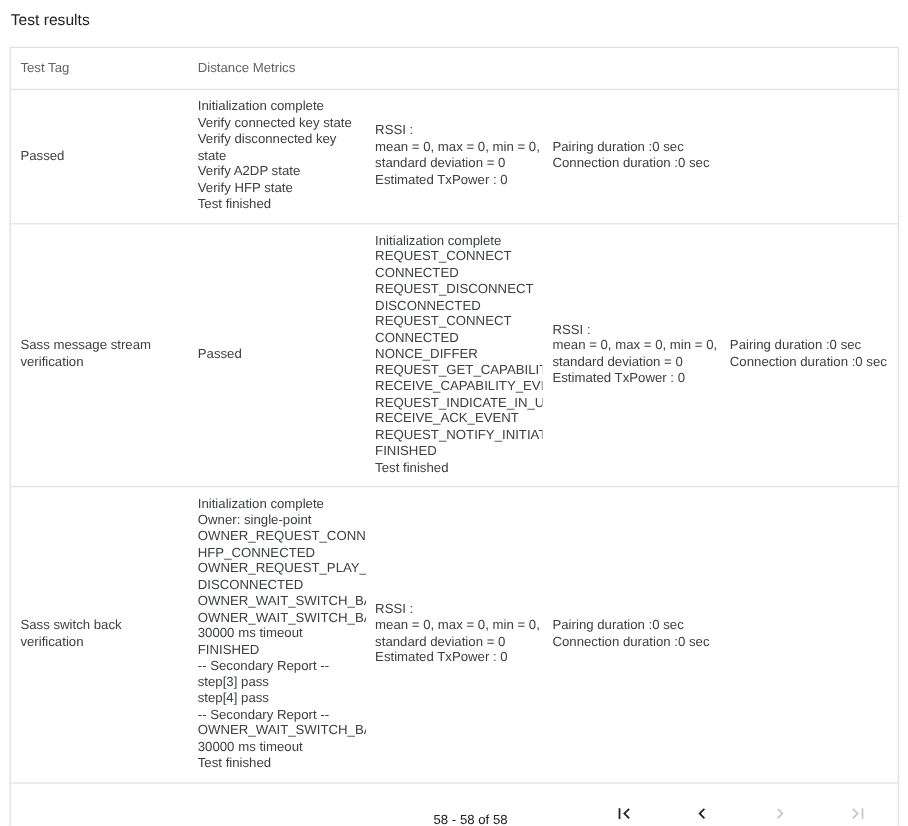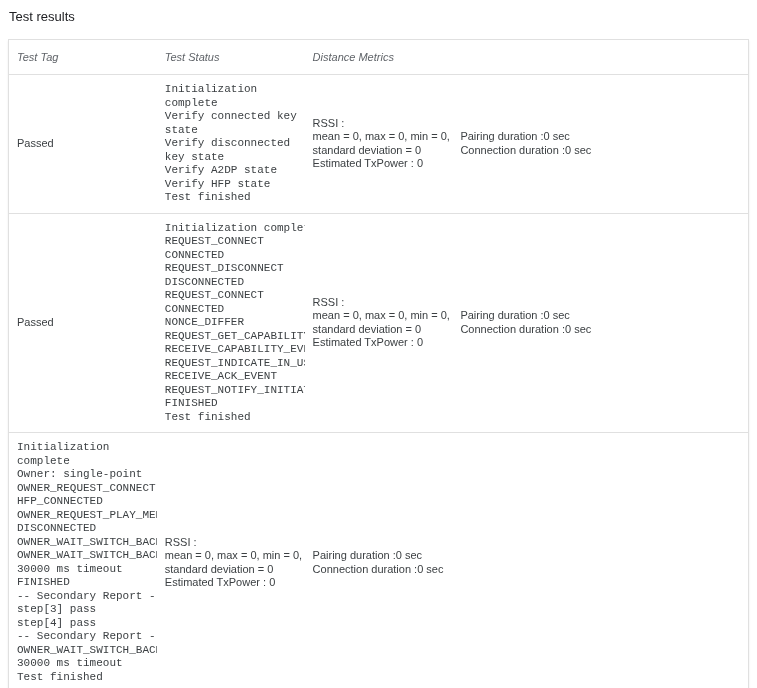--- a/index.html
+++ b/index.html
@@ -19,21 +19,21 @@
     margin-top: 15px;
     width: 741px;
     border: 1px solid #e0e0e0;
     box-shadow: 0 2px 2px rgba(0,0,0,0.08);
     background: #fff;
   }
   .trow, .thead {
     display: flex;
     width: 100%;
   }
-  .thead { height: 35px; border-bottom: 1px solid #e0e0e0; font-style: italic; }
+  .thead { height: 35px; border-bottom: 1px solid #e0e0e0; }
   .trow { border-bottom: 1px solid #e0e0e0; }
   .trow:last-of-type { border-bottom: none; }
   .th, .td {
     width: 20%;
     padding-left: 8px;
     padding-right: 4px;
     display: flex;
     align-items: center;
     overflow: hidden;
   }
@@ -42,21 +42,21 @@
     color: #5f6368;
   }
   .td {
     font-size: 11px;
     line-height: 13.5px;
     color: #3c4043;
     padding-top: 8px;
     padding-bottom: 8px;
   }
   .cell-text { white-space: pre-line; }
-  .td.message .cell-text { white-space: pre-line; font-family: Liberation Mono, monospace; }
+  .td.message .cell-text { white-space: pre-line; }
   .td.metrics .cell-text { white-space: pre; }
   .tfoot {
     height: 37px;
     display: flex;
     align-items: flex-end;
     justify-content: flex-end;
     padding-right: 21px;
     font-size: 11px;
     color: #202124;
   }
@@ -74,21 +74,20 @@
 </head>
 <body>
 
 <div class="page">
   <div class="page-title">Test results</div>
 
   <div class="table-card">
 
     <div class="thead">
       <div class="th">Test Tag</div>
-      <div class="th">Test Status</div>
       <div class="th">Distance Metrics</div>
     </div>
 
     <div class="trow">
       <div class="td">
           <span class="cell-text">Passed</span>
         </div>
       <div class="td message">
           <span class="cell-text">Initialization complete
 Verify connected key state
@@ -103,20 +102,23 @@
 standard deviation = 0
 Estimated TxPower : 0</span>
         </div>
       <div class="td metrics">
           <span class="cell-text">Pairing duration :0 sec
 Connection duration :0 sec</span>
         </div>
     </div>
 
     <div class="trow">
+      <div class="td">
+          <span class="cell-text">Sass message stream verification</span>
+        </div>
       <div class="td">
           <span class="cell-text">Passed</span>
         </div>
       <div class="td message">
           <span class="cell-text">Initialization complete
 REQUEST_CONNECT
 CONNECTED
 REQUEST_DISCONNECT
 DISCONNECTED
 REQUEST_CONNECT
@@ -136,20 +138,23 @@
 standard deviation = 0
 Estimated TxPower : 0</span>
         </div>
       <div class="td metrics">
           <span class="cell-text">Pairing duration :0 sec
 Connection duration :0 sec</span>
         </div>
     </div>
 
     <div class="trow">
+      <div class="td">
+          <span class="cell-text">Sass switch back verification</span>
+        </div>
       <div class="td message">
           <span class="cell-text">Initialization complete
 Owner: single-point
 OWNER_REQUEST_CONNECT
 HFP_CONNECTED
 OWNER_REQUEST_PLAY_MED
 DISCONNECTED
 OWNER_WAIT_SWITCH_BACK
 OWNER_WAIT_SWITCH_BACK
 30000 ms timeout

